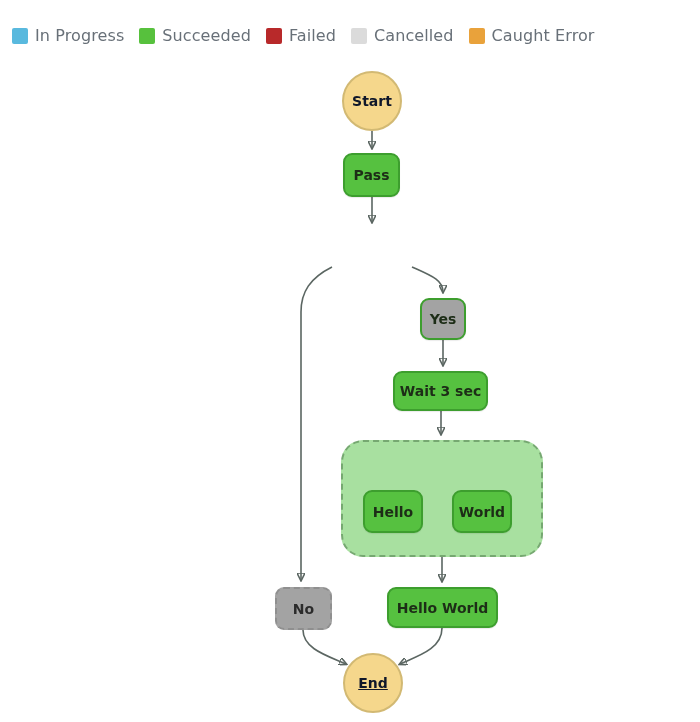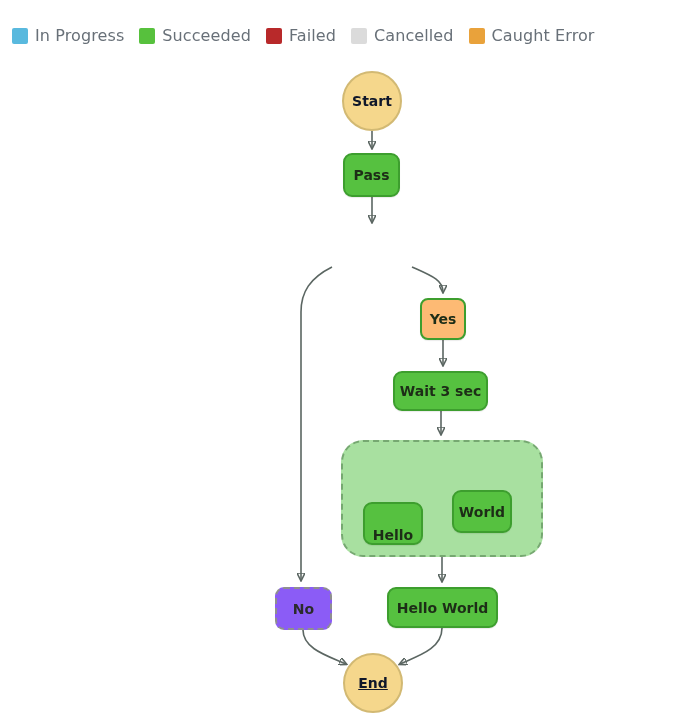--- a/index.html
+++ b/index.html
@@ -34,32 +34,32 @@
     box-shadow: 0 1px 1px rgba(0,0,0,0.08);
   }
   .terminal-circle {
     border-radius: 50%; border: 2px solid #d2b973; background: #f5d78c;
     color: #0f172a;
   }
   .group-box {
     border: 2px dashed #76a871; background: #a8e0a0; border-radius: 22px;
   }
   .not-executed-box {
-    border: 2px dashed #8f8f8f; background: #8b5cf6; border-radius: 9px;
+    border: 2px dashed #8f8f8f; background: #a3a3a3; border-radius: 9px;
     color: #2b2b2b;
   }
 
   
   .n-start       { left: 342px; top:  71px; width: 60px; height: 60px; }
   .n-pass        { left: 343px; top: 153px; width: 57px; height: 44px; }
   .n-choice      { left: 277px; top: 227px; width: 191px; height: 40px; }
   .n-yes         { left: 420px; top: 298px; width: 46px; height: 42px; }
   .n-wait        { left: 393px; top: 371px; width: 95px; height: 40px; }
   .n-parallel    { left: 341px; top: 440px; width: 202px; height: 117px; }
-  .n-hello       { left: 363px; top: 502px; width: 60px; height: 43px; align-items: flex-end; }
+  .n-hello       { left: 363px; top: 490px; width: 60px; height: 43px; }
   .n-world       { left: 452px; top: 490px; width: 60px; height: 43px; }
   .n-helloworld  { left: 387px; top: 587px; width: 111px; height: 41px; }
   .n-no          { left: 275px; top: 587px; width: 57px; height: 43px; }
   .n-end         { left: 343px; top: 653px; width: 60px; height: 60px; text-decoration: underline; }
 </style>
 </head>
 <body>
 
 <div id="canvas">
 
@@ -109,21 +109,21 @@
 
   <div class="node terminal-circle n-start" style="background-color: rgb(245, 215, 140); border-color: rgb(210, 185, 115);">
     <span>Start</span>
   </div>
 
   <div class="node state-box n-pass" style="background-color: rgb(86, 193, 64); border-color: rgb(61, 158, 46);">
     <span>Pass</span>
   </div>
 
 
-  <div class="node state-box n-yes" style="background-color: #fdba74; border-color: rgb(61, 158, 46); border-radius: 8px;">
+  <div class="node state-box n-yes" style="background-color: #a3a3a3; border-color: rgb(61, 158, 46);">
     <span>Yes</span>
   </div>
 
   <div class="node state-box n-wait" style="background-color: rgb(86, 193, 64); border-color: rgb(61, 158, 46); justify-content: center;">
     <span>Wait 3 sec</span>
   </div>
 
   <div class="node state-box n-hello" style="background-color: rgb(86, 193, 64); border-color: rgb(61, 158, 46);">
     <span>Hello</span>
   </div>

